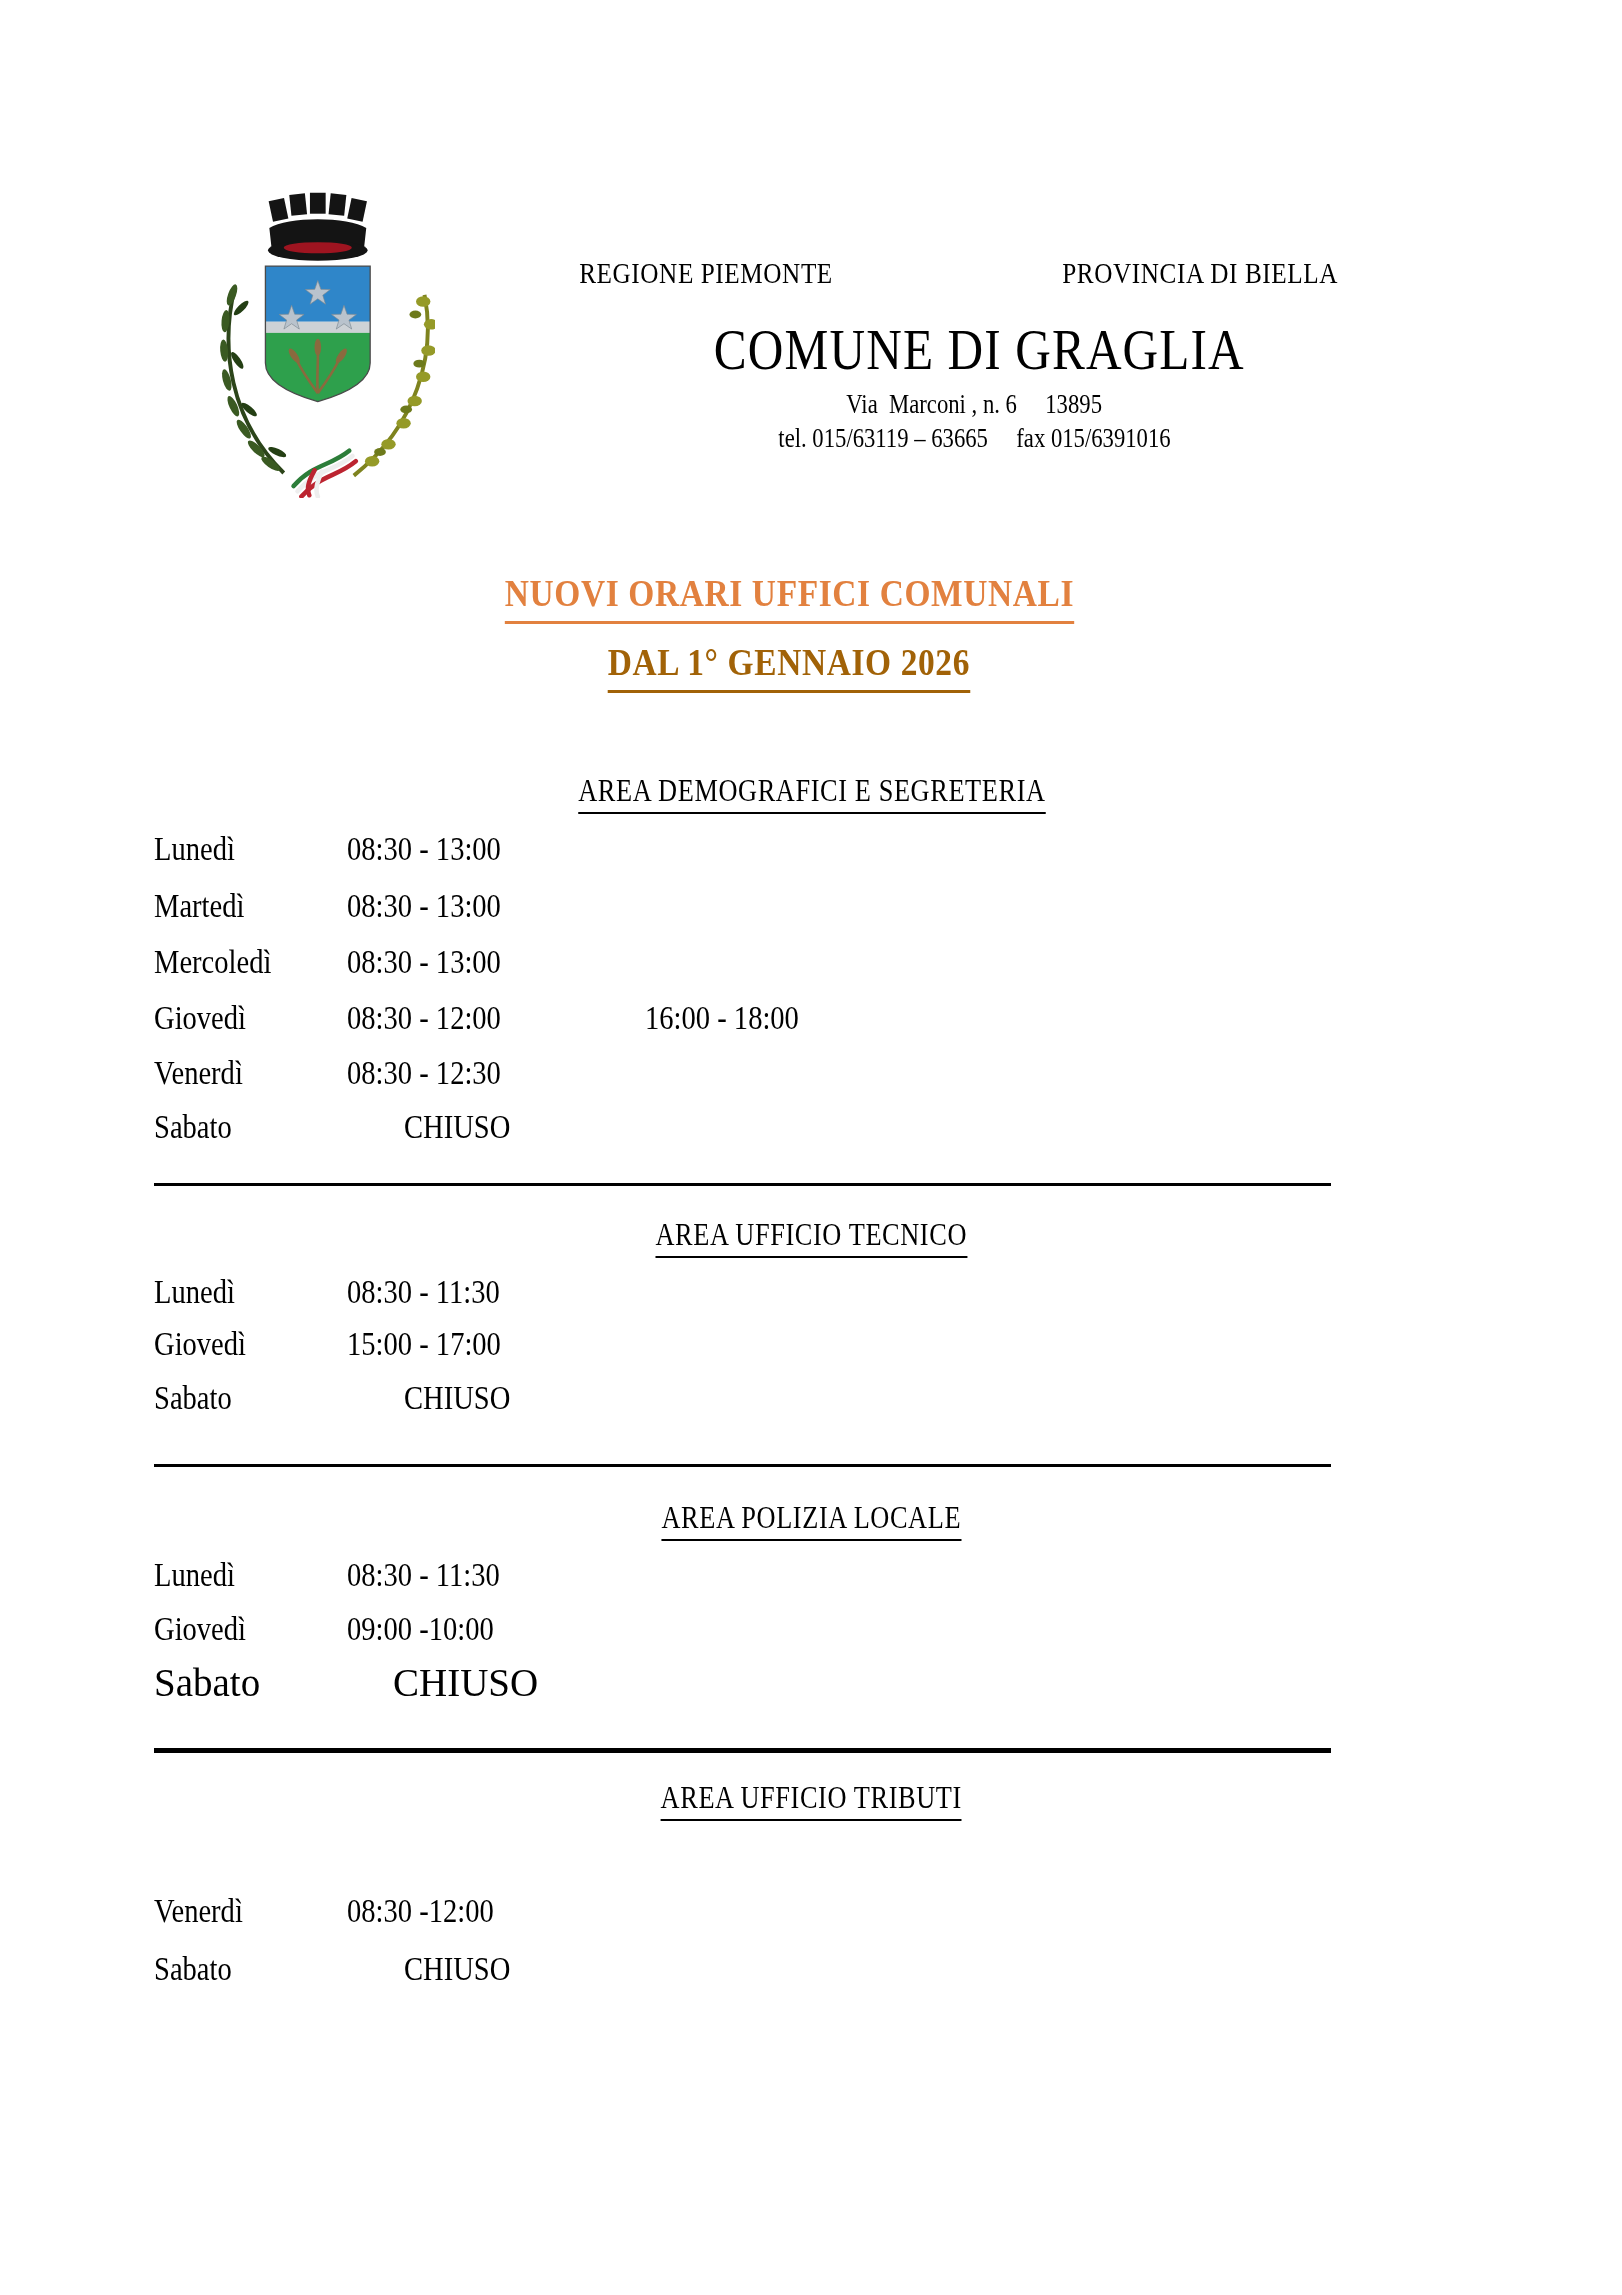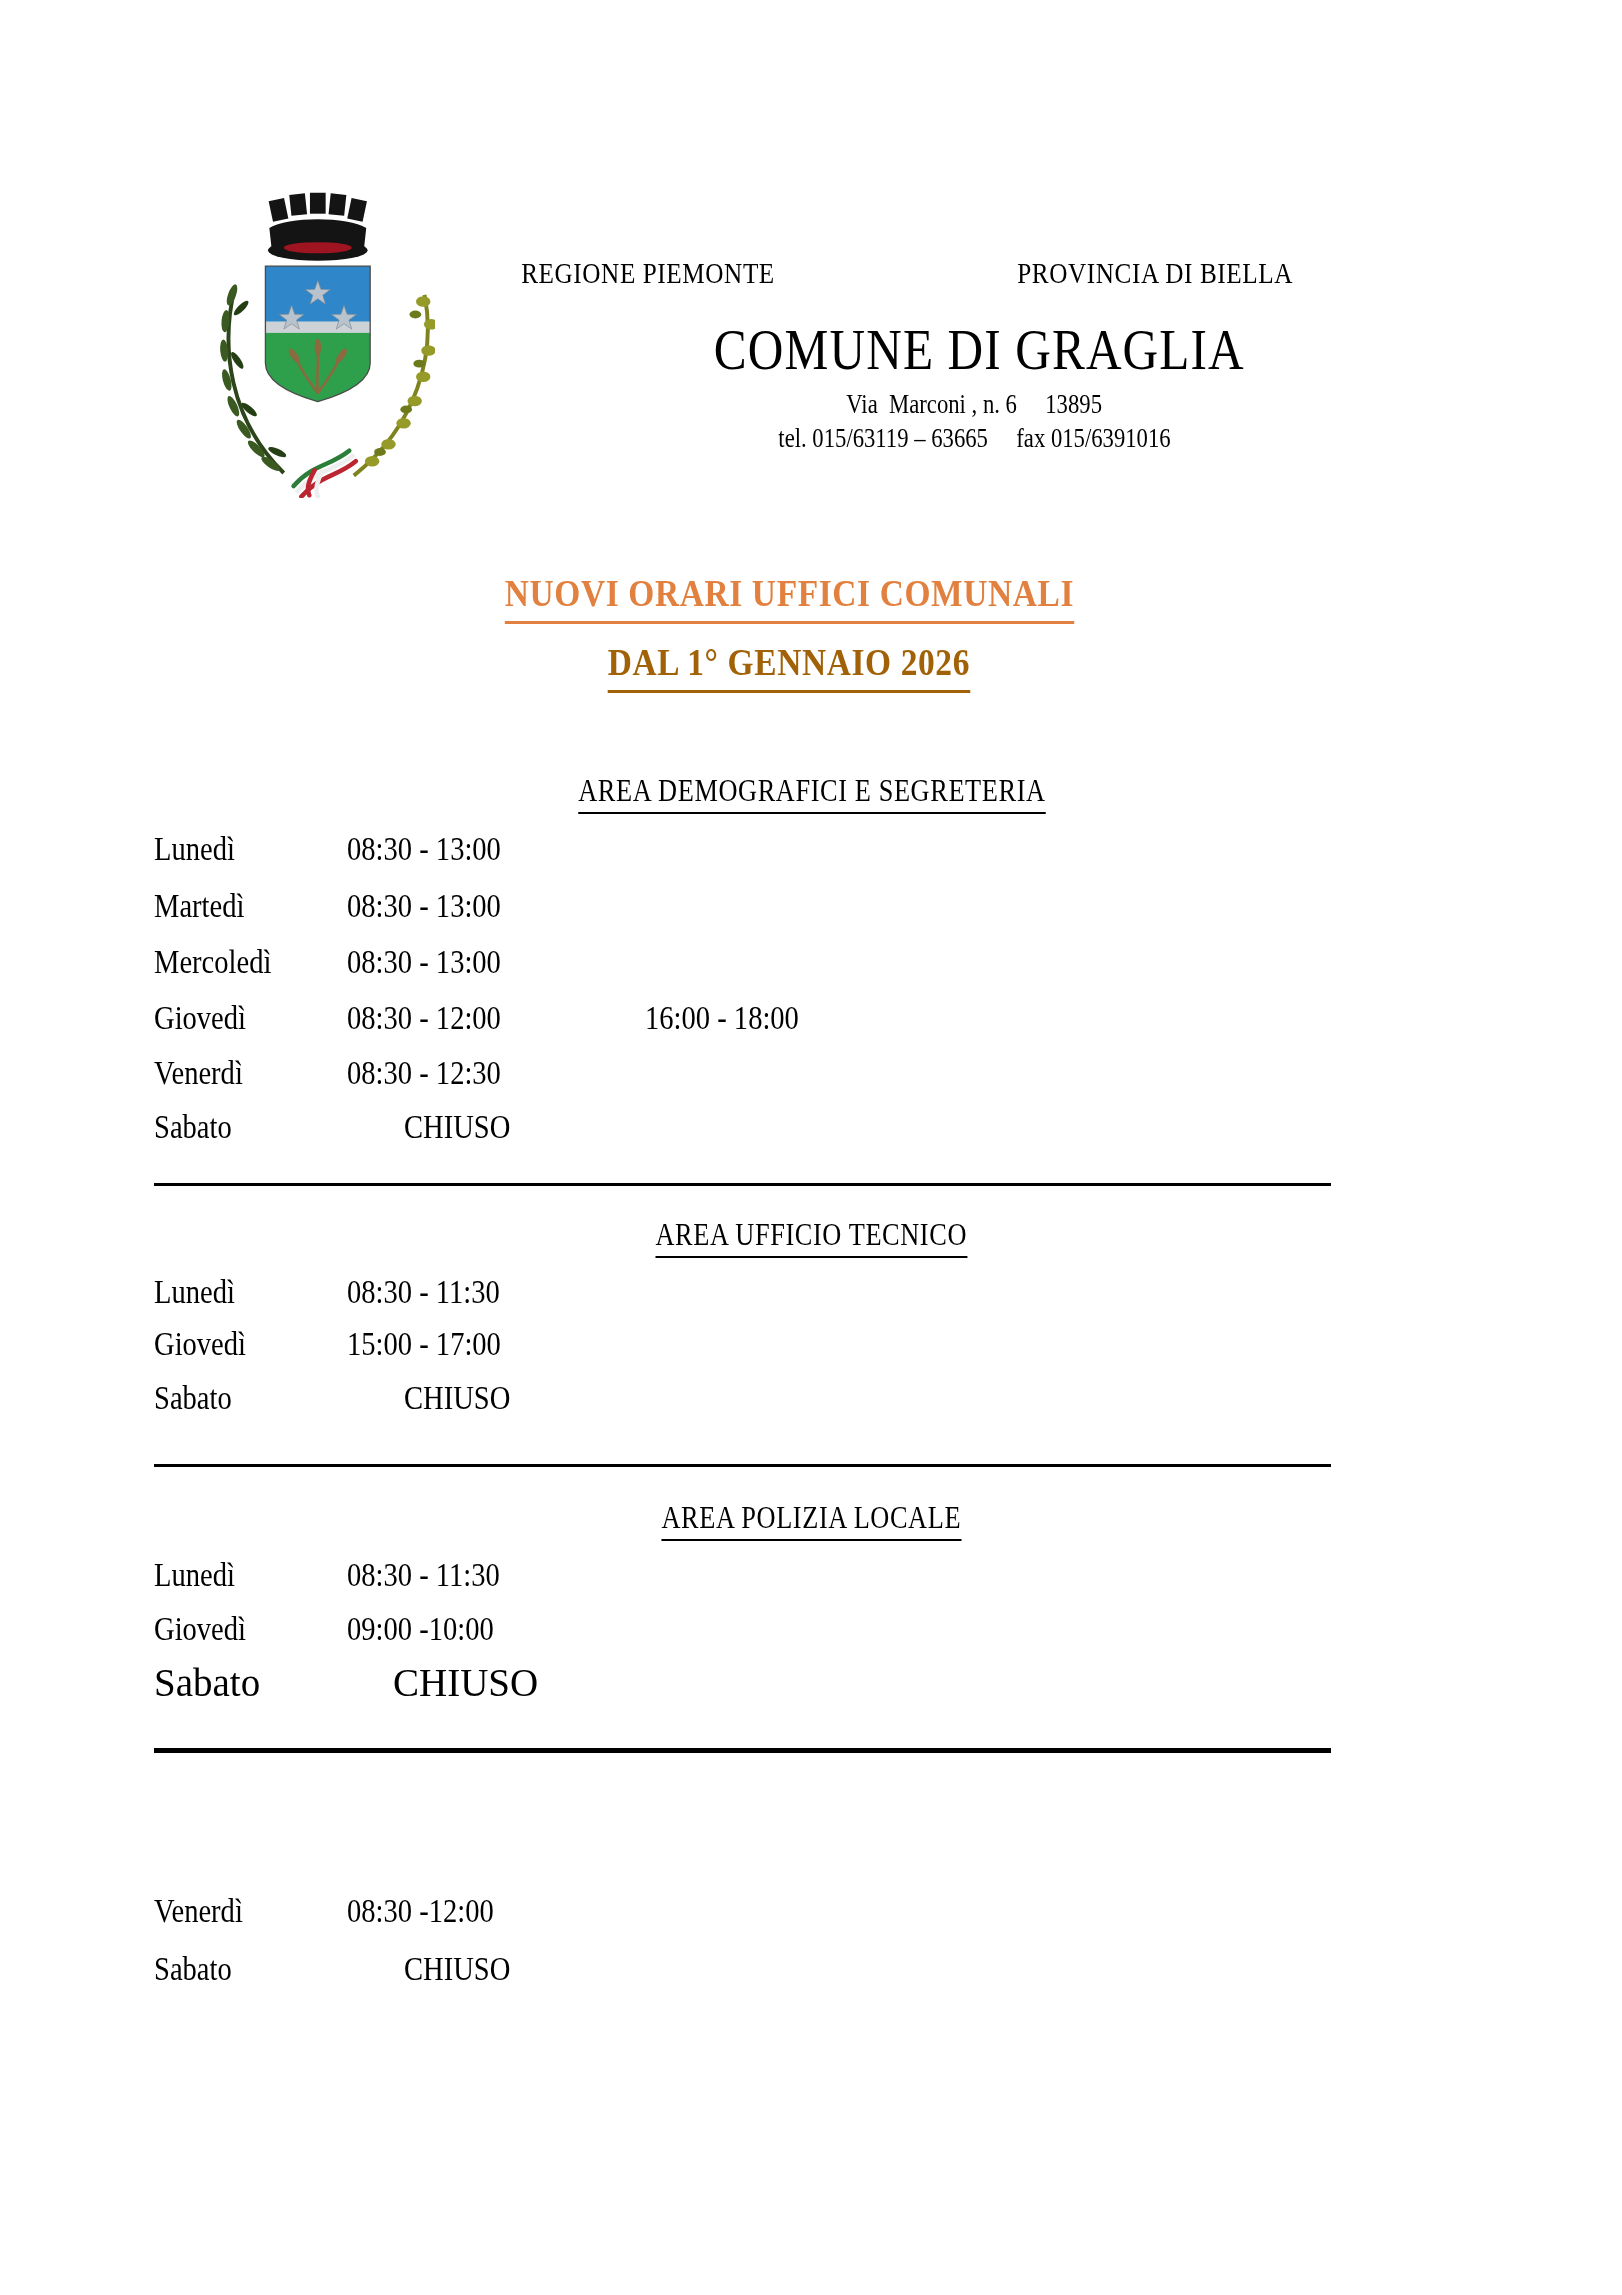--- a/index.html
+++ b/index.html
@@ -10,21 +10,21 @@
     font-family:"Liberation Serif","DejaVu Serif",serif;
     color:#000;
     overflow:hidden;
   }
   .abs{position:absolute;}
   .bindtxt{white-space:pre;}
   
   .cond{display:inline-block;transform:scaleX(0.84);transform-origin:0 50%;}
   .cond-c{display:inline-block;transform:scaleX(0.84);transform-origin:50% 50%;}
   
-  .hdr-small{font-size:30px;letter-spacing:0.7px;text-align:left;line-height:1.05;}
+  .hdr-small{font-size:30px;letter-spacing:0.7px;text-align:center;line-height:1.05;}
   .muni{font-size:58px;letter-spacing:1.3px;text-align:center;line-height:1.0;}
   .muni .cond-c{transform:scaleX(0.85);}
   .addr{font-size:27px;text-align:center;line-height:1.05;}
   
   .notice{left:0;width:1578px;text-align:center;font-size:38px;font-weight:bold;letter-spacing:0.7px;}
   .notice .cond-c{transform:scaleX(0.88);border-bottom:3.3px solid currentColor;padding-bottom:5.9px;}
   
   .sec-title{left:0;width:1623px;text-align:center;font-size:31px;letter-spacing:0.7px;}
   .sec-title .cond-c{transform:scaleX(0.85);border-bottom:2px solid #000;padding-bottom:3.3px;}
   
@@ -222,20 +222,23 @@
     <span class="cell cell-day cond bindtxt">Giovedì</span>
     <span class="cell cell-h1 cond bindtxt">09:00 -10:00</span>
   </div>
   <div class="abs row row-big" style="top:1662px;">
     <span class="cell cell-day bindtxt">Sabato</span>
     <span class="cell cell-h1 chiuso bindtxt">CHIUSO</span>
   </div>
 
   <div class="abs sep sep-thick" style="top:1748px;"></div>
 
+  <div class="abs sec-title" style="top:1780px;">
+    <span class="cond-c bindtxt">AREA UFFICIO TRIBUTI</span>
+  </div>
   <div class="abs row" style="top:1892px;">
     <span class="cell cell-day cond bindtxt">Venerdì</span>
     <span class="cell cell-h1 cond bindtxt">08:30 -12:00</span>
   </div>
   <div class="abs row" style="top:1950px;">
     <span class="cell cell-day cond bindtxt">Sabato</span>
     <span class="cell cell-h1 chiuso cond bindtxt">CHIUSO</span>
   </div>
 
 </div>

